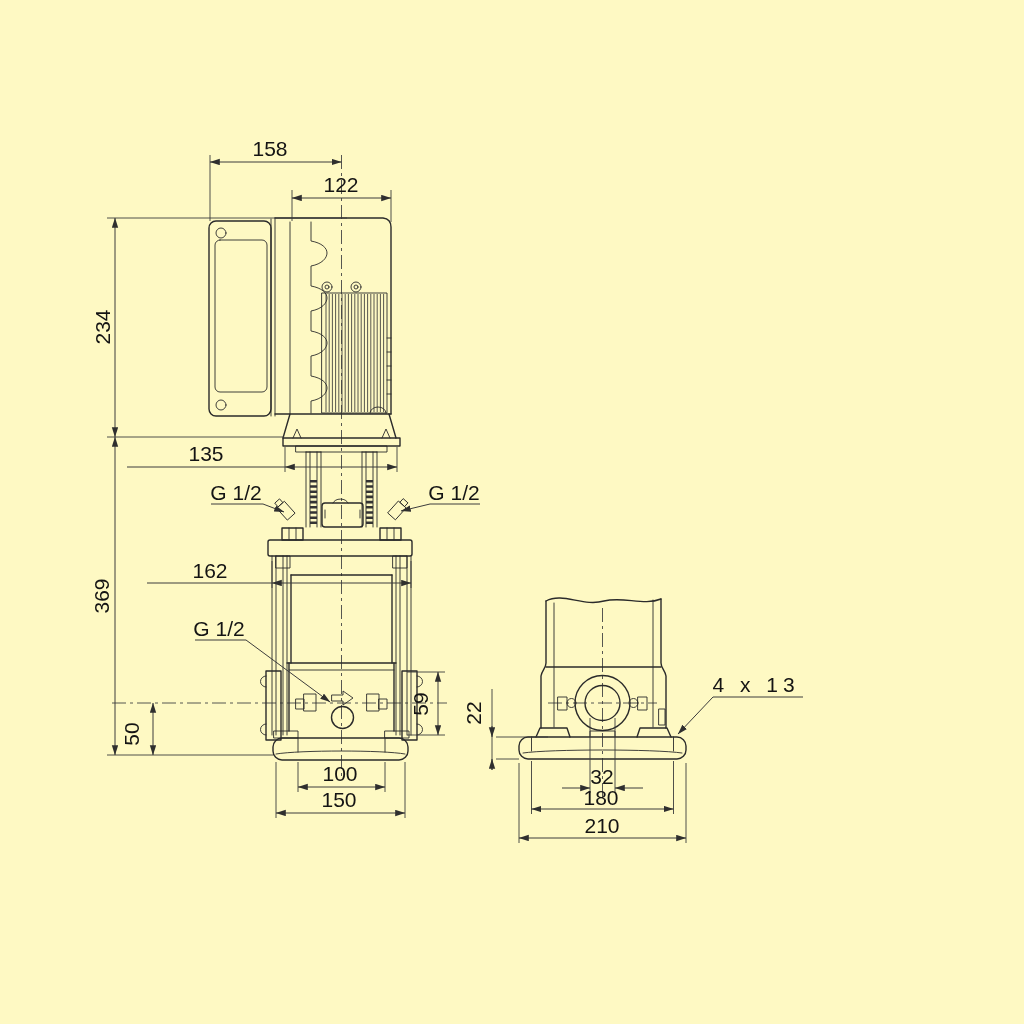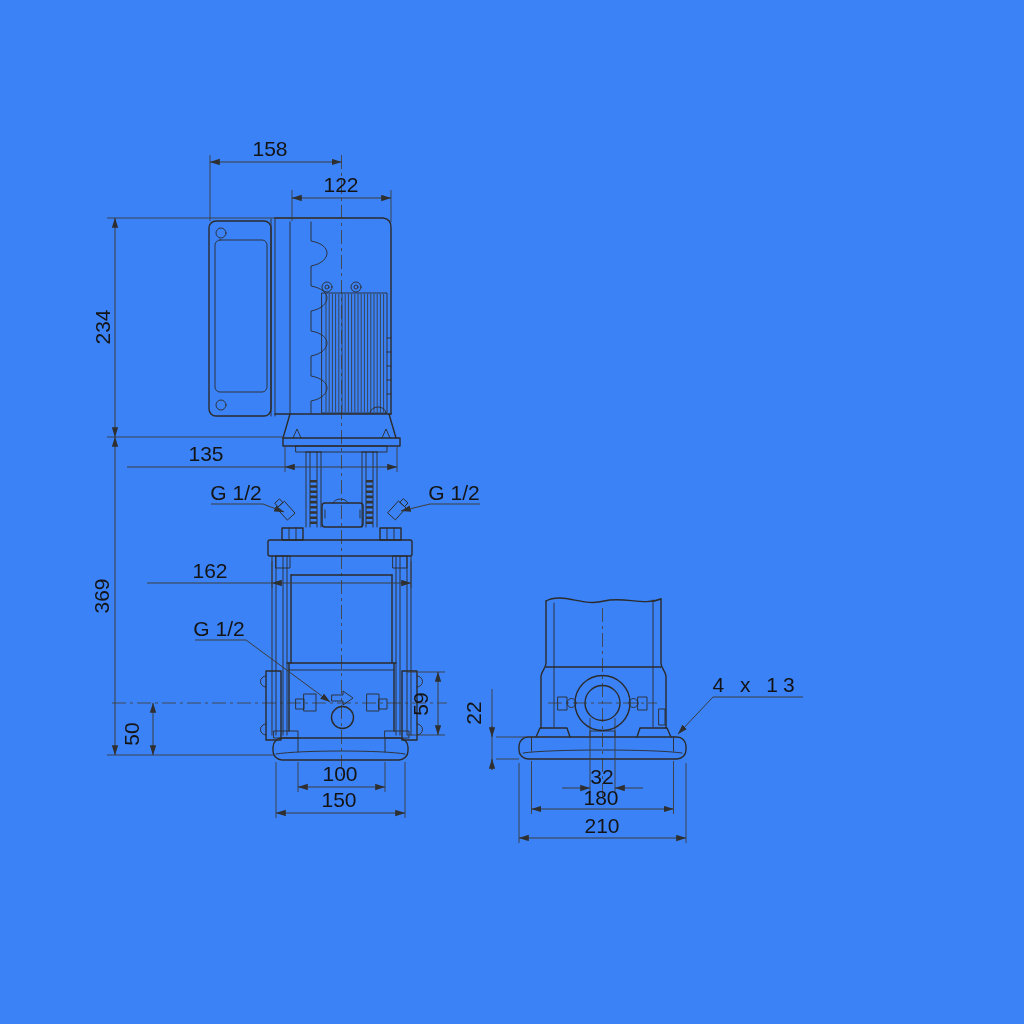--- a/index.html
+++ b/index.html
@@ -1,16 +1,16 @@
 <!DOCTYPE html>
 <html><head>
 <meta charset="utf-8">
 <style>
   html,body{margin:0;padding:0;background:#ffffff;}
-  .stage{width:1024px;height:1024px;background:#3b82f6;position:relative;overflow:hidden;}
+  .stage{width:1024px;height:1024px;background:#fef9c3;position:relative;overflow:hidden;}
   svg{display:block;}
   .ol{fill:none;stroke:#2b2b2b;stroke-width:1.4;stroke-linejoin:round;stroke-linecap:round;}
   .ol2{fill:none;stroke:#2b2b2b;stroke-width:0.9;stroke-linejoin:round;stroke-linecap:round;}
   .fin{fill:none;stroke:#3a3a3a;stroke-width:0.85;}
   .dim{fill:none;stroke:#3c3c3c;stroke-width:1;}
   .ext{fill:none;stroke:#3c3c3c;stroke-width:0.9;}
   .cl{fill:none;stroke:#444;stroke-width:0.9;stroke-dasharray:14 4 3 4;}
   .hatch{fill:none;stroke:#333;stroke-width:7;stroke-dasharray:2.6 2.6;}
   .dt{font-family:"Liberation Sans","DejaVu Sans",sans-serif;font-size:21px;fill:#141414;}
   .spaced{letter-spacing:5px;}

